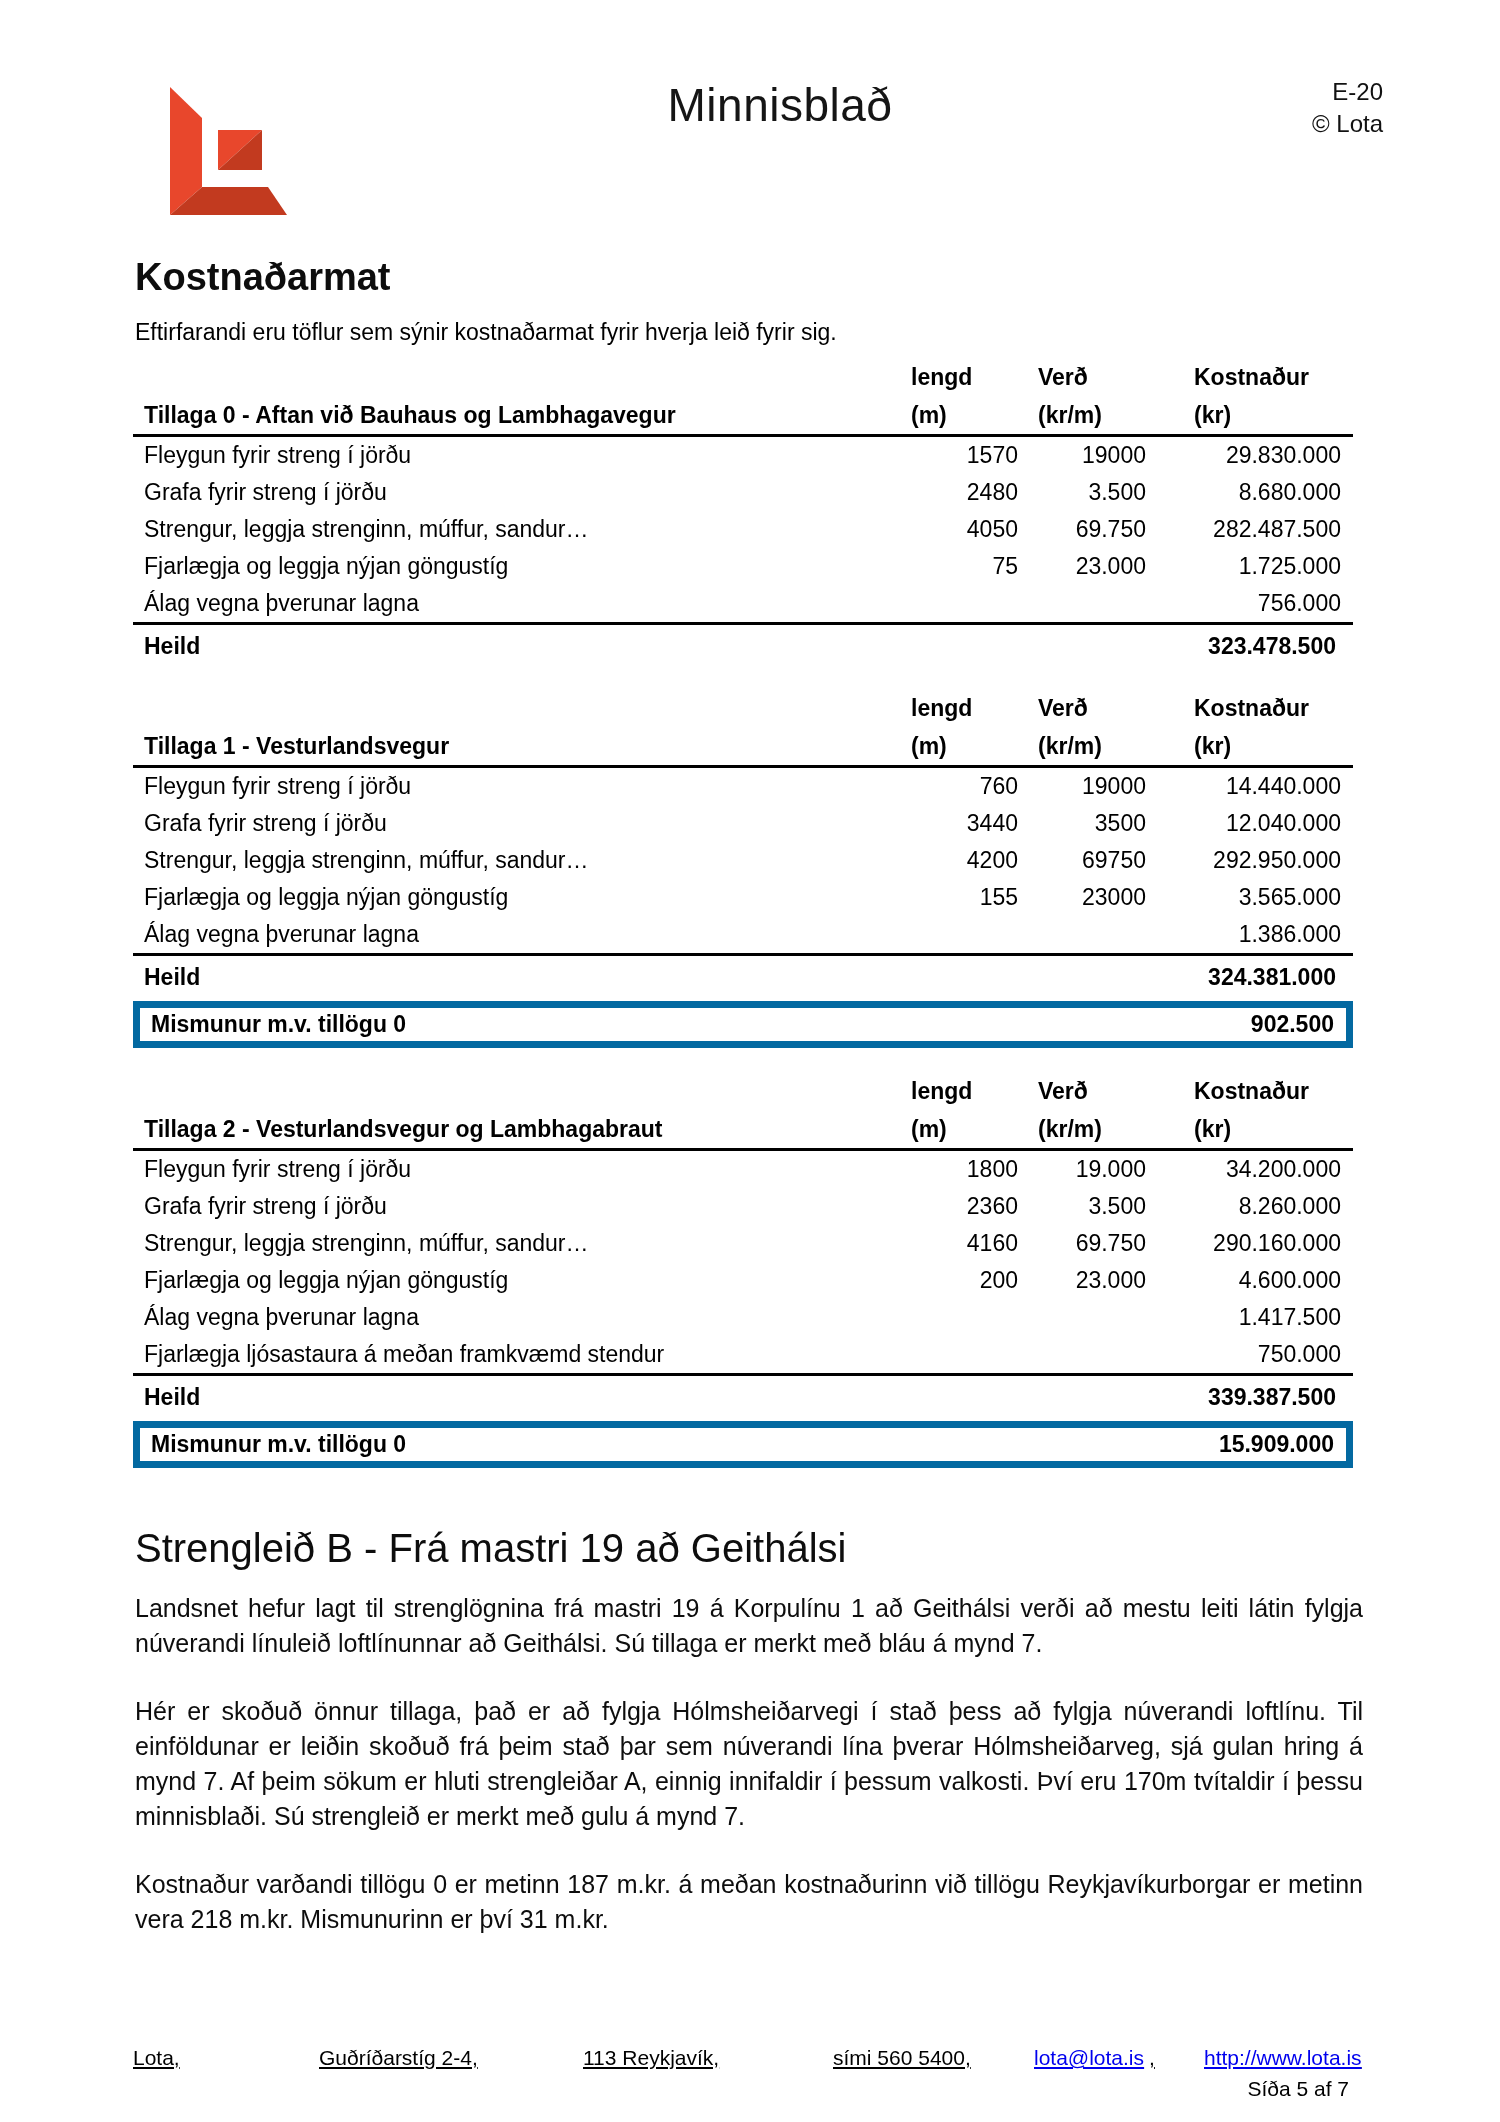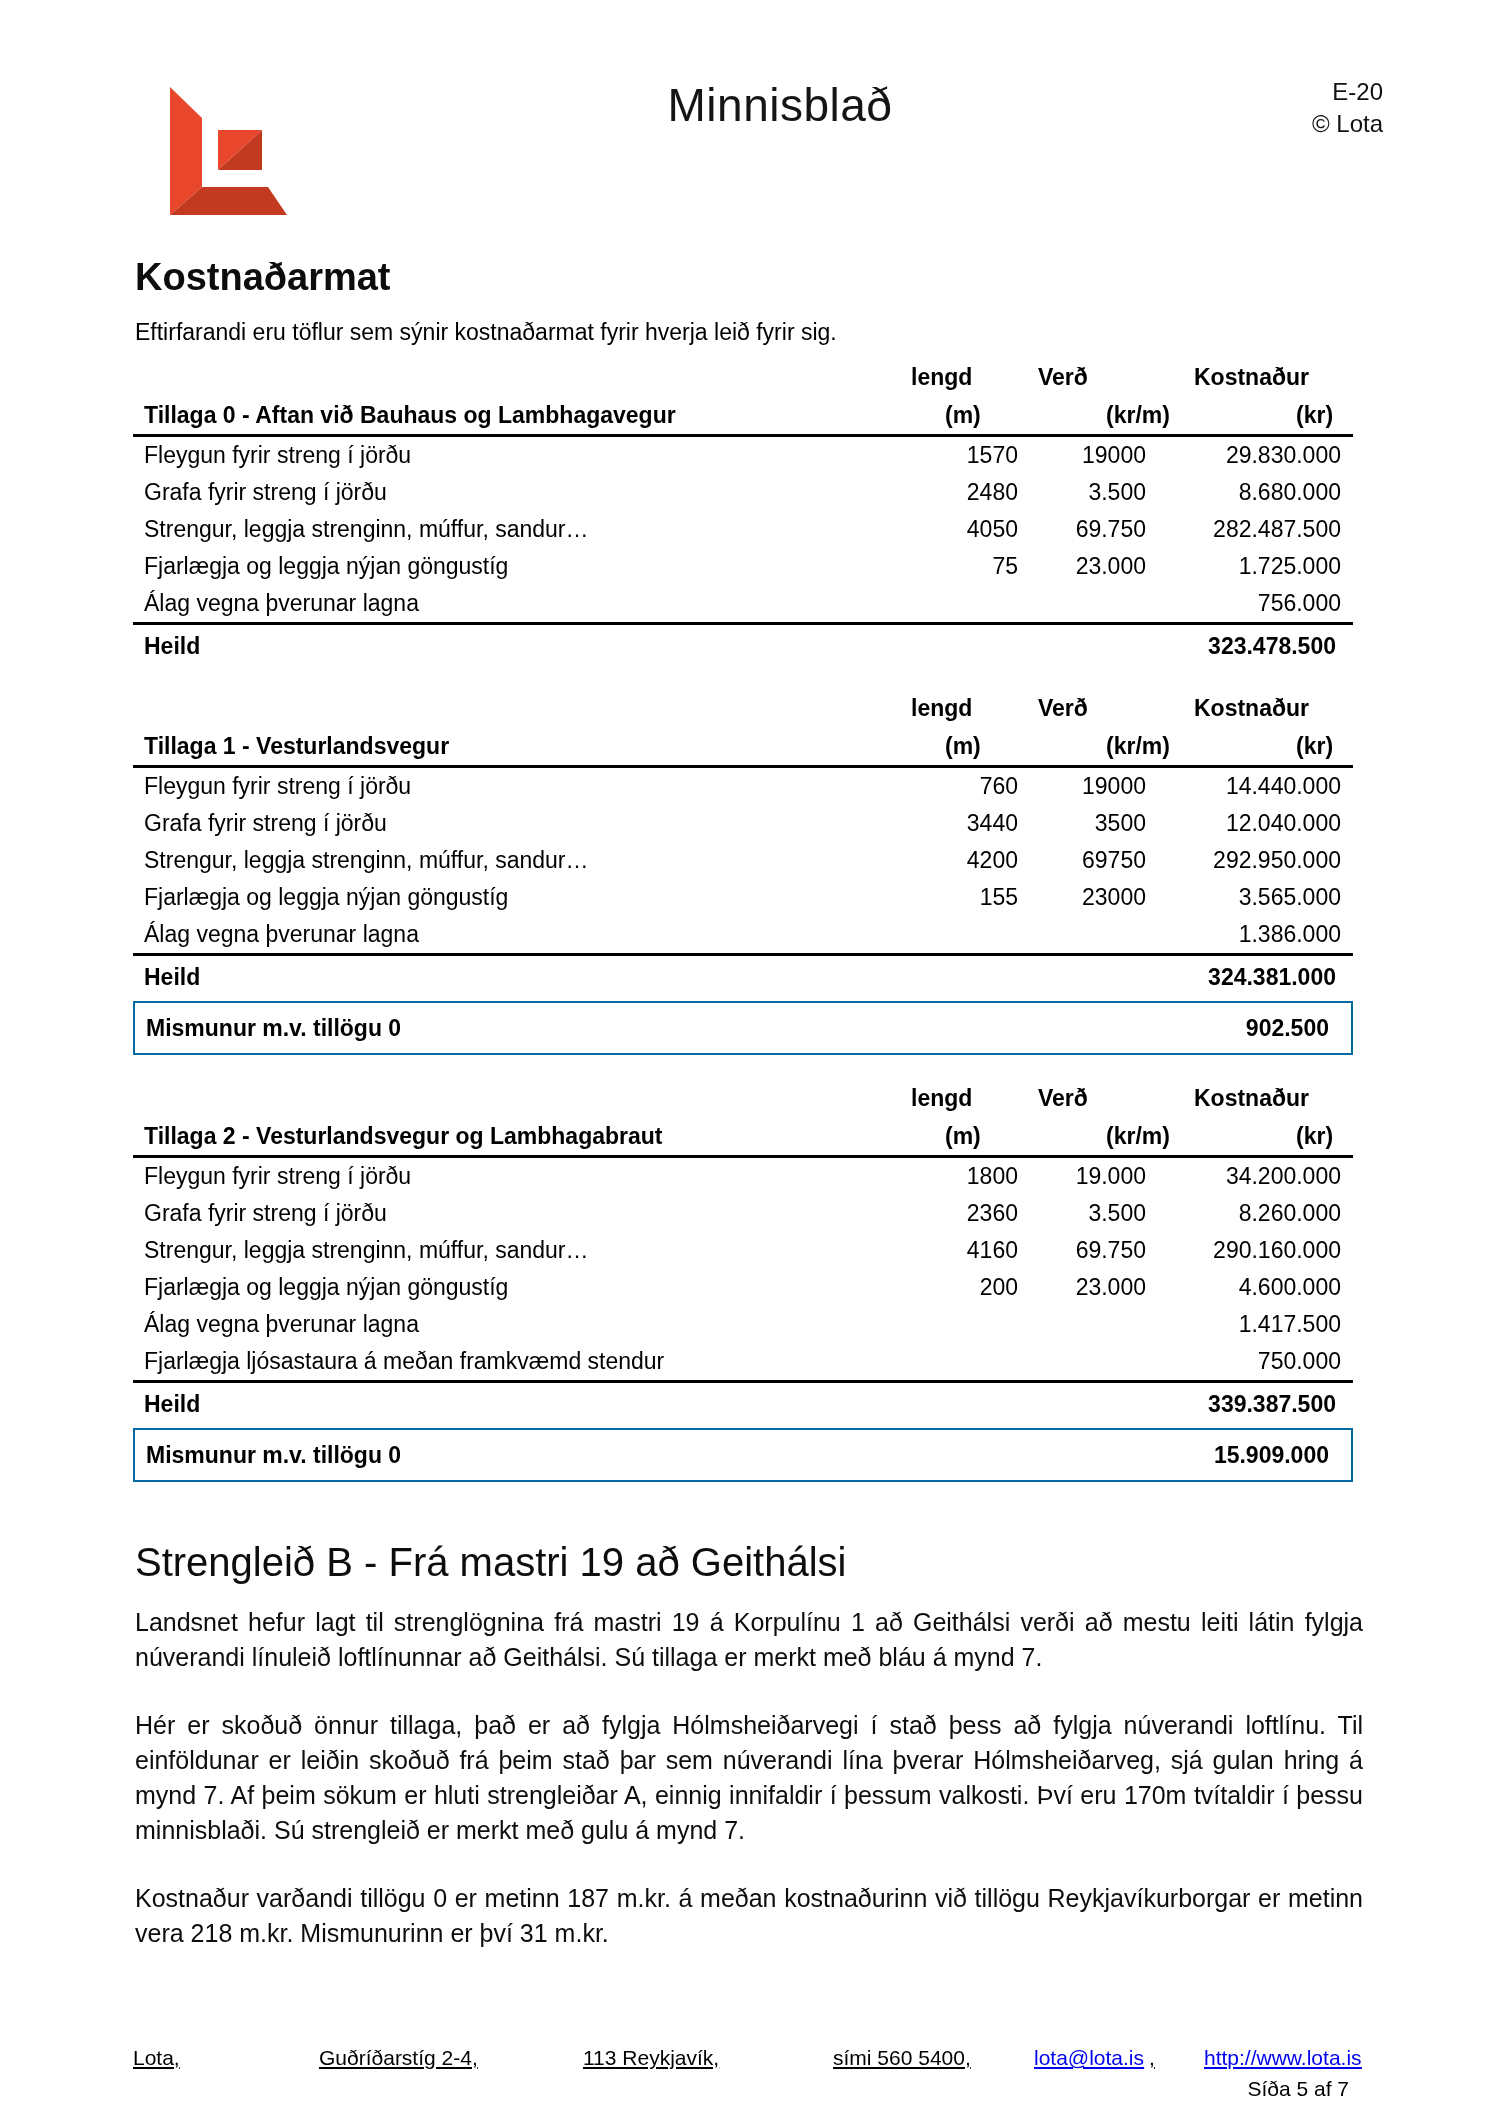--- a/index.html
+++ b/index.html
@@ -31,36 +31,36 @@
 
   
   .cost-table { width: 1220px; margin-bottom: 26px; font-size: 23px; }
   .t-row { display: grid; grid-template-columns: 770px 115px 128px 207px; align-items: end; }
   .c { padding-bottom: 5px; }
   .label { padding-left: 11px; }
   .num { text-align: right; }
   .c-last { padding-right: 12px; }
   .head1 .c, .head2 .c { font-weight: bold; }
   .head1 { height: 36px; }
-  .head2 { height: 38px; gap: 34px; }
+  .head2 { height: 38px; }
   .hdr-l2 { padding-left: 8px; }
   .hdr-l3 { padding-left: 20px; }
   .hdr-l4 { padding-left: 48px; }
   .t-head { border-bottom: 3px solid #000000; }
   .body-row { height: 37px; }
   .t-total {
     border-top: 3px solid #000;
     display: grid; grid-template-columns: 1008px 212px;
     font-weight: bold; height: 43px; align-items: end;
   }
   .t-total .c-last { padding-right: 17px; }
   .t-diff {
-    border: 2px solid #0369a1;
+    border: 7px solid #0369a1;
     display: grid; grid-template-columns: 1005px 209px;
-    font-weight: bold; height: 54px; align-items: center;
+    font-weight: bold; height: 47px; align-items: center;
     margin-top: 5px;
   }
   .t-diff .c { padding-bottom: 0; }
   .t-diff .c-last { padding-right: 20px; }
 
   
   .h-strengleid { font-size: 40px; font-weight: 400; margin: 58px 0 20px 2px; color: #0d0d0d; }
   .para {
     font-size: 25px; line-height: 35px; text-align: justify;
     margin: 0 0 33px 2px; width: 1228px; color: #0d0d0d;

